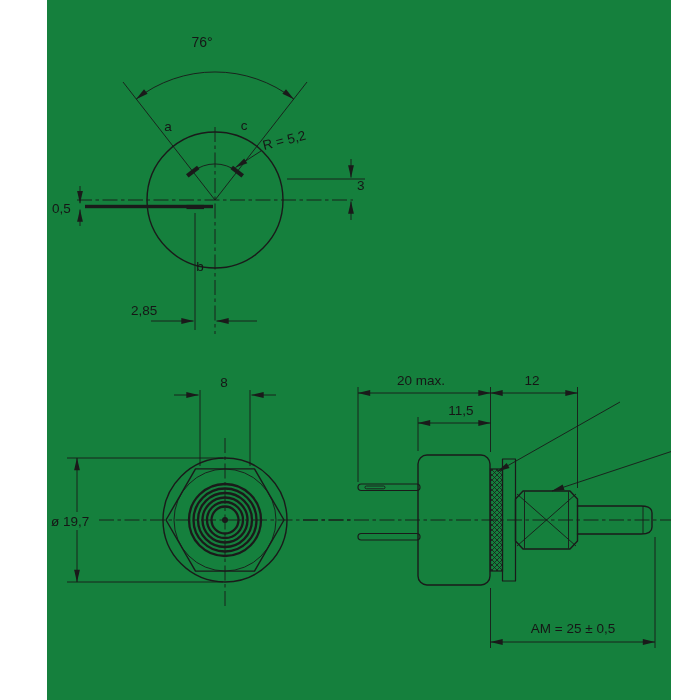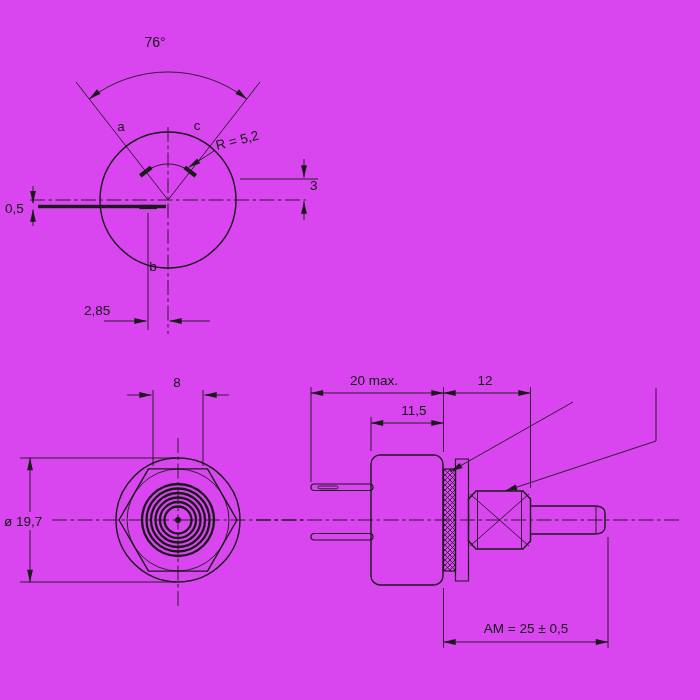--- a/index.html
+++ b/index.html
@@ -1,17 +1,17 @@
 <!DOCTYPE html>
 <html><head>
 <meta charset="utf-8">
 <style>
   html,body{margin:0;padding:0;background:#ffffff;}
-  .page{width:700px;height:700px;background:#d946ef;position:relative;overflow:hidden;
-        font-family:"Liberation Sans",sans-serif;}
+  .page{width:624px;height:700px;background:#15803d;position:relative;overflow:hidden;
+        font-family:"Liberation Sans",sans-serif;margin-left:47px;}
   svg{display:block;}
   .o   {fill:none;stroke:#1a1a1a;stroke-width:1.4;stroke-linejoin:round;stroke-linecap:round;}
   .thin{fill:none;stroke:#1a1a1a;stroke-width:0.9;}
   .dim {fill:none;stroke:#1a1a1a;stroke-width:0.9;}
   .cl  {fill:none;stroke:#1a1a1a;stroke-width:0.9;stroke-dasharray:15 3.5 3.5 3.5;}
   .pin {fill:none;stroke:#1a1a1a;stroke-width:4.2;}
   .ring{fill:none;stroke:#1a1a1a;stroke-width:2.3;}
   .fillb{fill:#1a1a1a;stroke:none;}
   .t{font-size:13.5px;fill:#161616;}
   .tb{font-size:14px;fill:#161616;}

